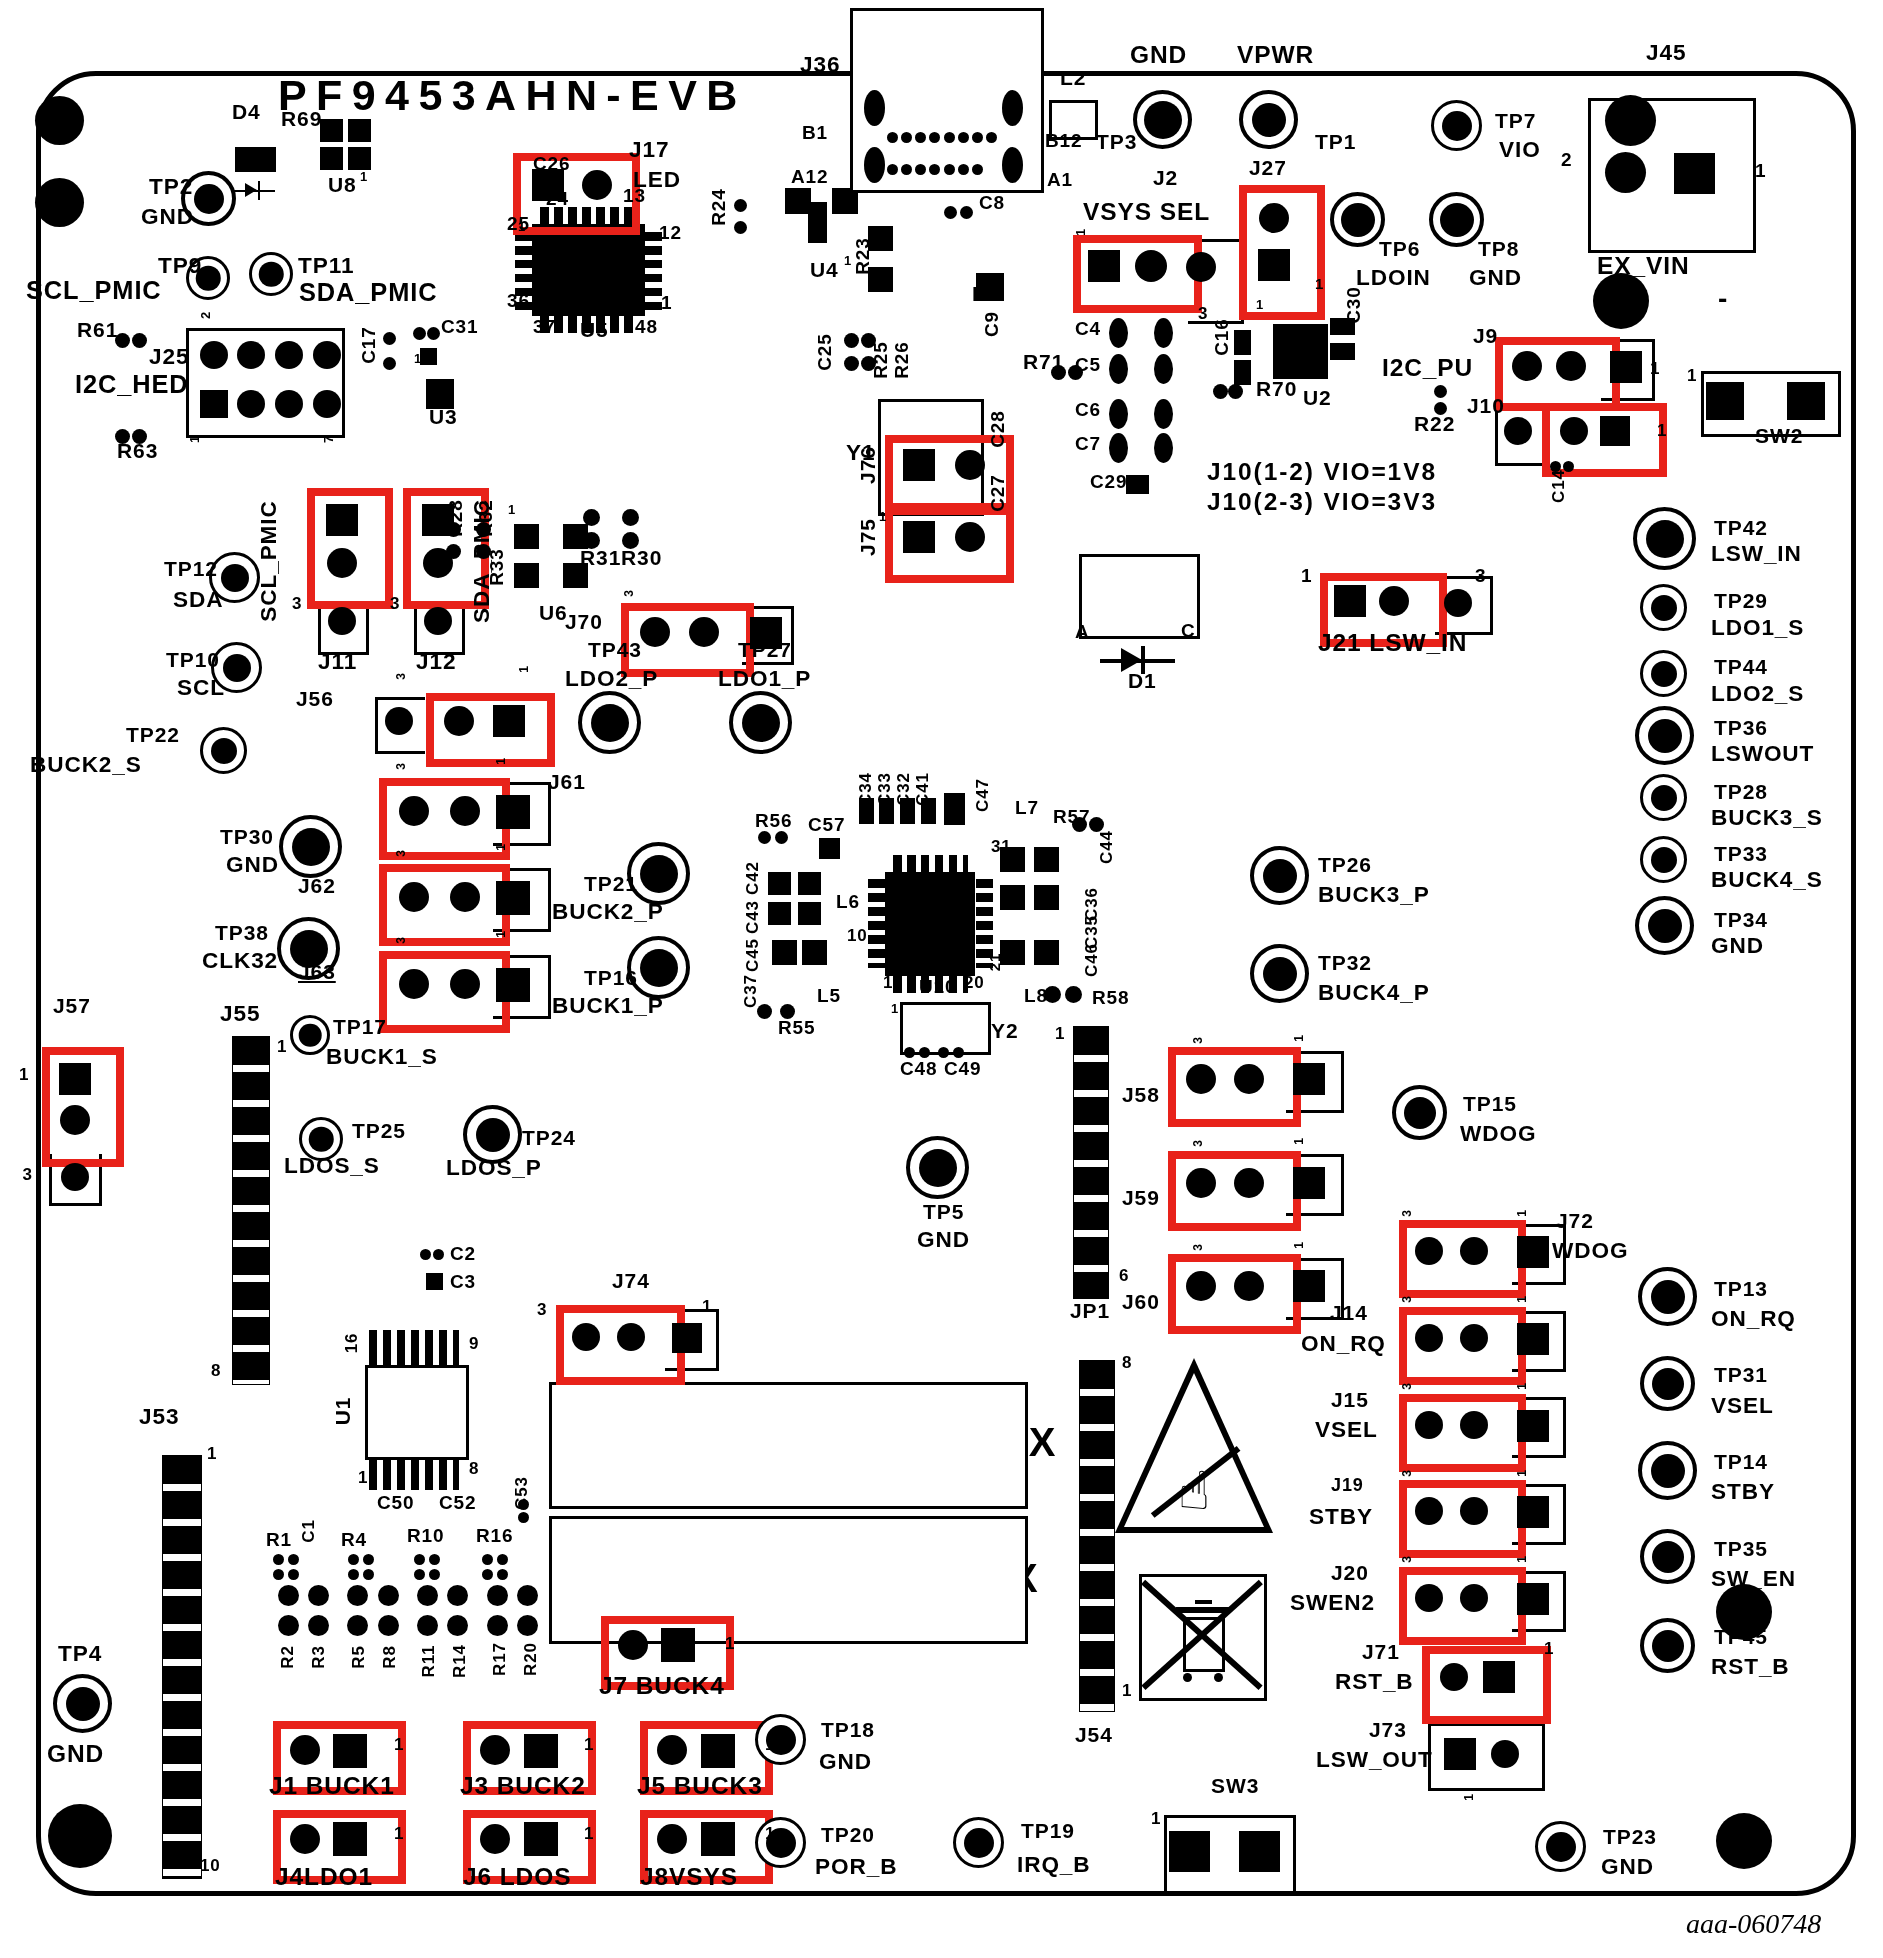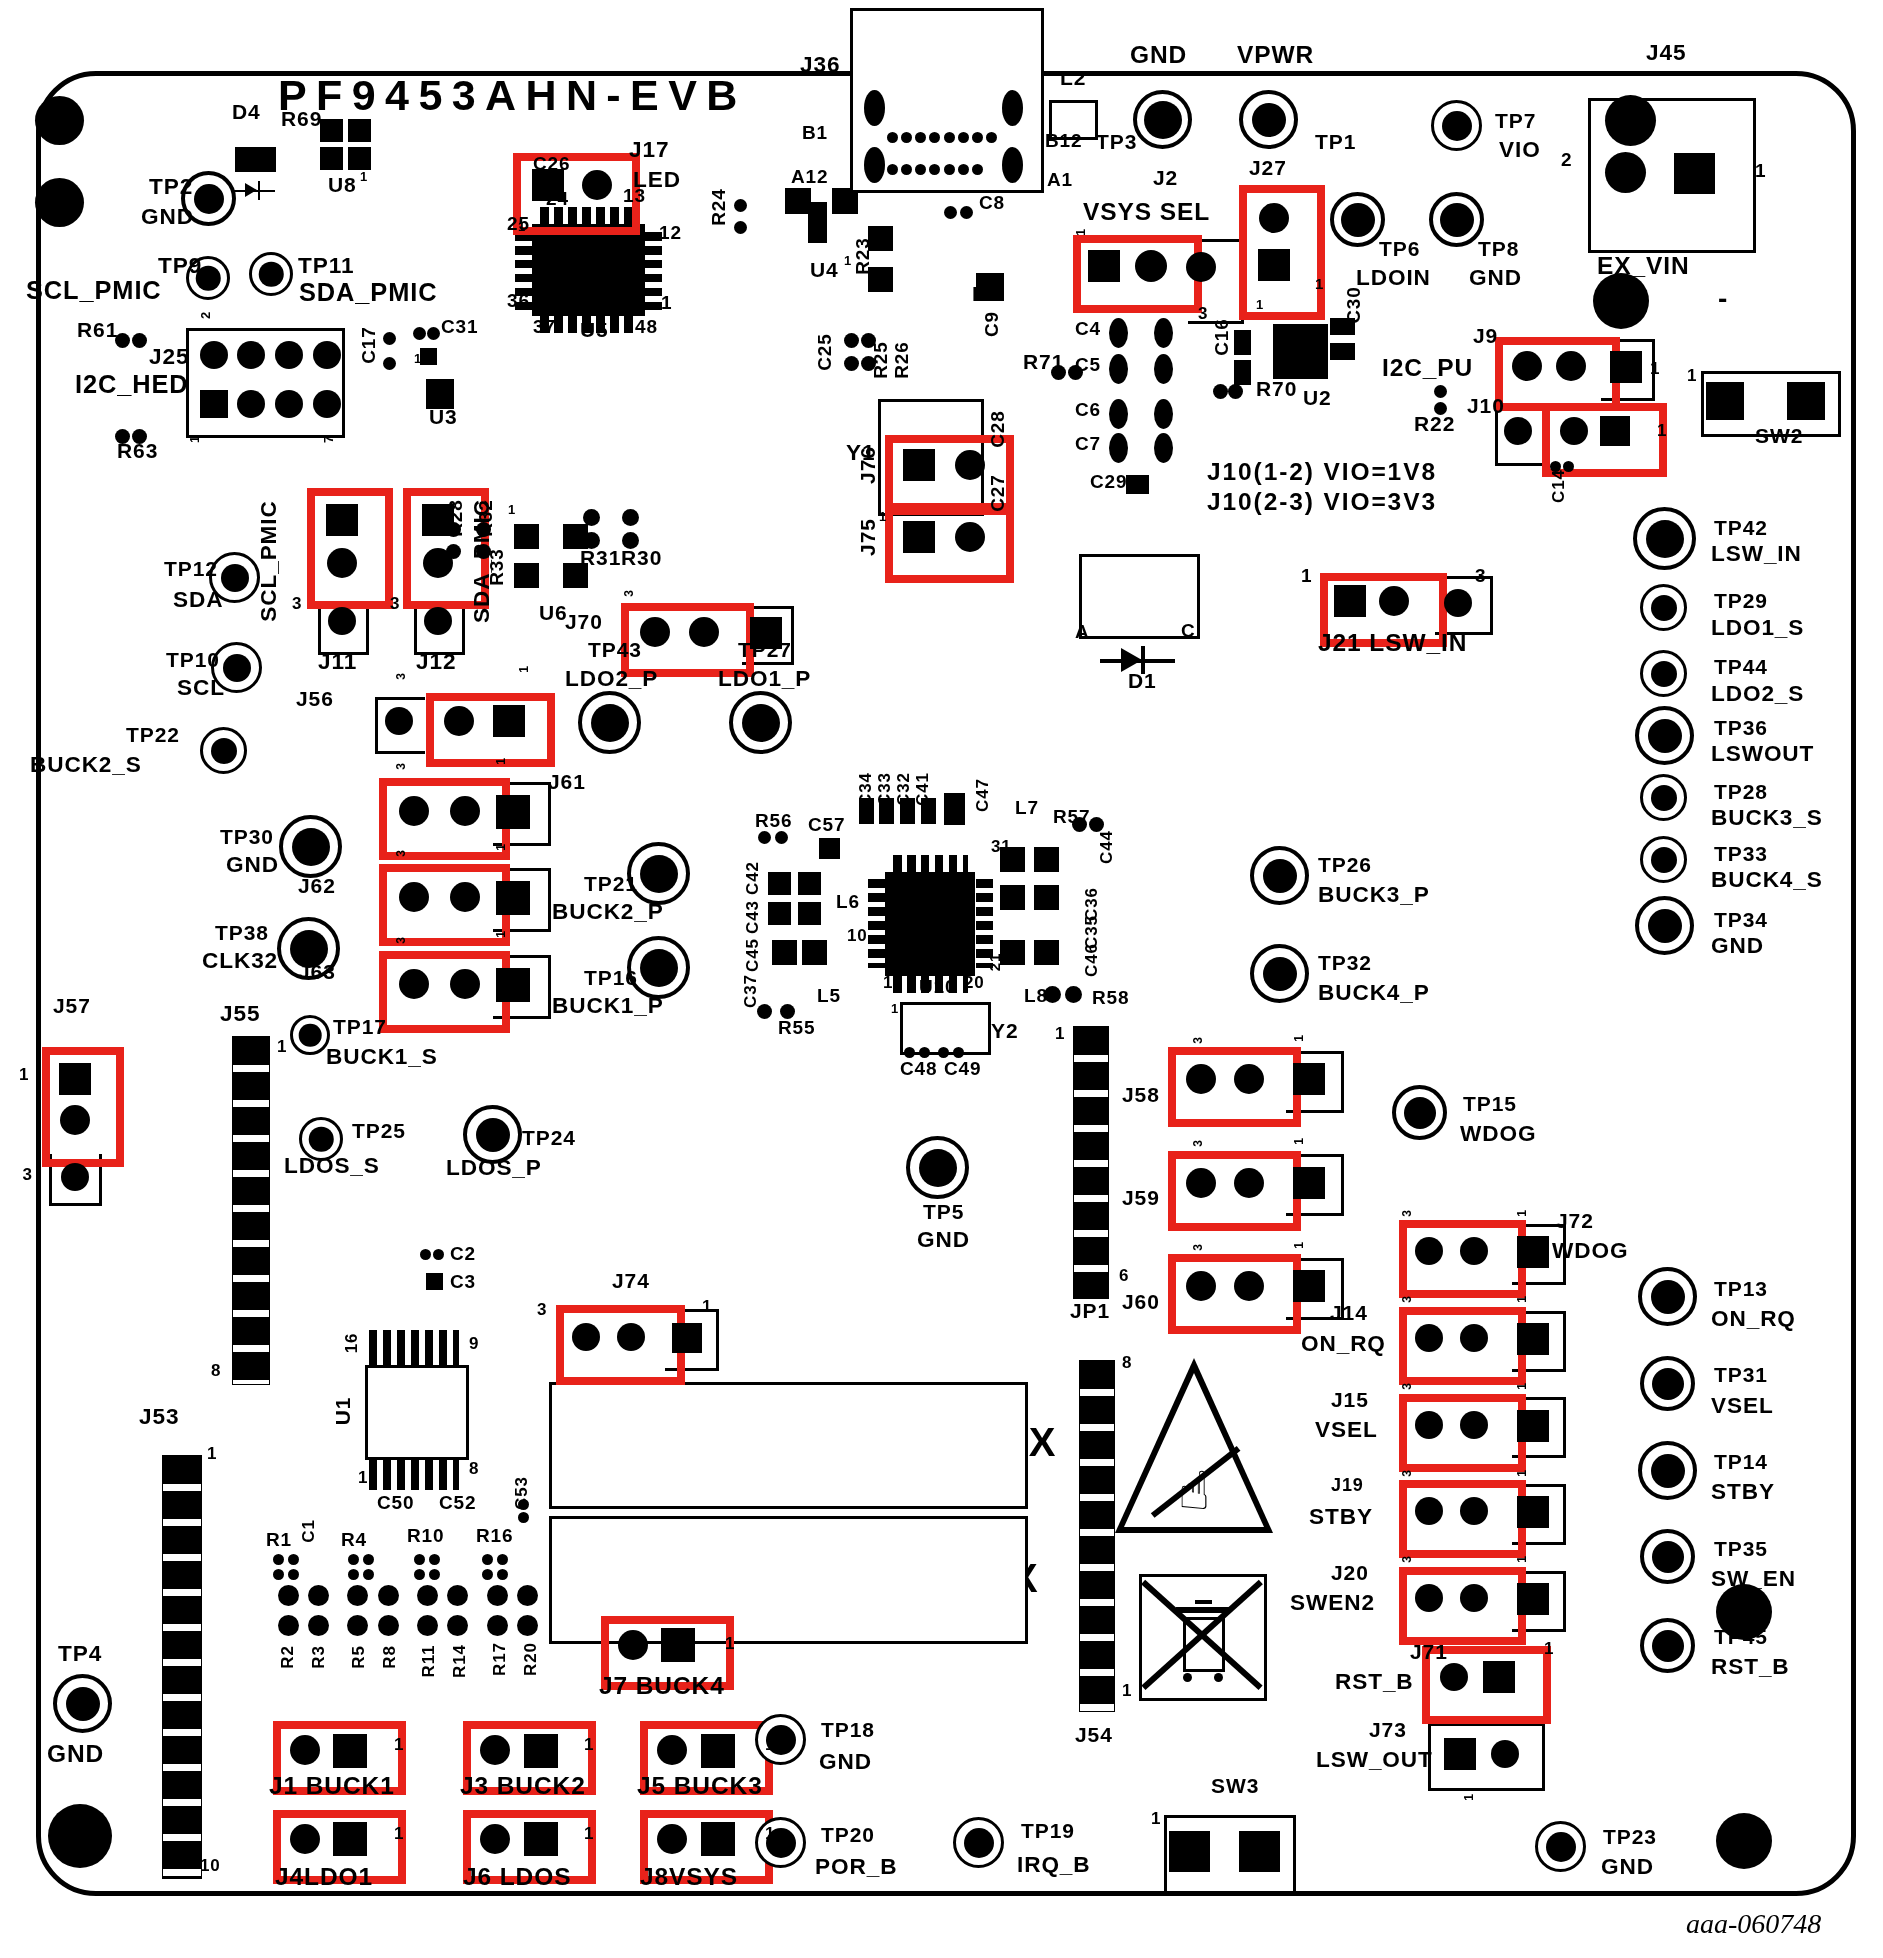--- a/index.html
+++ b/index.html
@@ -692,21 +692,21 @@
     <div class="txt" style="font-size: 12.2px; left: 501px; top: 761px; transform: translate(-50%, -50%) rotate(-90deg);">1</div>
     <div class="txt" style="font-size: 21px; left: 220px; top: 825px;">TP30</div>
     <div class="txt" style="font-size: 22.6px; left: 226px; top: 852px;">GND</div>
     <div class="txt" style="font-size: 21px; left: 298px; top: 874px;">J62</div>
     <div class="txt" style="font-size: 12.2px; left: 401px; top: 853px; transform: translate(-50%, -50%) rotate(-90deg);">3</div>
     <div class="txt" style="font-size: 12.2px; left: 501px; top: 847px; transform: translate(-50%, -50%) rotate(-90deg);">1</div>
     <div class="txt" style="font-size: 21px; left: 584px; top: 872px;">TP21</div>
     <div class="txt" style="font-size: 22.6px; left: 552px; top: 899px;">BUCK2_P</div>
     <div class="txt" style="font-size: 21px; left: 215px; top: 921px;">TP38</div>
     <div class="txt" style="font-size: 22.6px; left: 202px; top: 948px;">CLK32</div>
-    <div class="txt" style="font-size: 21px; left: 298px; top: 960px;">J63</div>
+    <div class="txt" style="font-size: 21px; left: 298px; top: 960px; text-decoration: underline;">J63</div>
     <div class="txt" style="font-size: 12.2px; left: 401px; top: 940px; transform: translate(-50%, -50%) rotate(-90deg);">3</div>
     <div class="txt" style="font-size: 12.2px; left: 501px; top: 934px; transform: translate(-50%, -50%) rotate(-90deg);">1</div>
     <div class="txt" style="font-size: 21px; left: 584px; top: 966px;">TP16</div>
     <div class="txt" style="font-size: 22.6px; left: 552px; top: 993px;">BUCK1_P</div>
     <div class="txt" style="font-size: 21px; left: 333px; top: 1015px;">TP17</div>
     <div class="txt" style="font-size: 22.6px; left: 326px; top: 1044px;">BUCK1_S</div>
     <div class="txt" style="font-size: 21px; left: 53px; top: 994px;">J57</div>
     <div class="txt" style="font-size: 17px; left: 19px; top: 1065px;">1</div>
     <div class="txt" style="font-size: 17px; left: 22.6px; top: 1165px;">3</div>
     <div class="txt" style="font-size: 22.6px; left: 220px; top: 1001px;">J55</div>
@@ -806,21 +806,21 @@
     <div class="txt" style="font-size: 12.2px; left: 1407px; top: 1473px; transform: translate(-50%, -50%) rotate(-90deg);">3</div>
     <div class="txt" style="font-size: 12.2px; left: 1522px; top: 1473px; transform: translate(-50%, -50%) rotate(-90deg);">1</div>
     <div class="txt" style="font-size: 21px; left: 1714px; top: 1450px;">TP14</div>
     <div class="txt" style="font-size: 22.6px; left: 1711px; top: 1479px;">STBY</div>
     <div class="txt" style="font-size: 21px; left: 1331px; top: 1561px;">J20</div>
     <div class="txt" style="font-size: 22.6px; left: 1290px; top: 1590px;">SWEN2</div>
     <div class="txt" style="font-size: 12.2px; left: 1407px; top: 1559px; transform: translate(-50%, -50%) rotate(-90deg);">3</div>
     <div class="txt" style="font-size: 12.2px; left: 1522px; top: 1559px; transform: translate(-50%, -50%) rotate(-90deg);">1</div>
     <div class="txt" style="font-size: 21px; left: 1714px; top: 1537px;">TP35</div>
     <div class="txt" style="font-size: 22.6px; left: 1711px; top: 1566px;">SW_EN</div>
-    <div class="txt" style="font-size: 21px; left: 1362px; top: 1640px; margin-left: 48px;">J71</div>
+    <div class="txt" style="font-size: 21px; left: 1362px; top: 1640px;">J71</div>
     <div class="txt" style="font-size: 22.6px; left: 1335px; top: 1669px;">RST_B</div>
     <div class="txt" style="font-size: 17px; left: 1544px; top: 1639px;">1</div>
     <div class="txt" style="font-size: 21px; left: 1714px; top: 1625px;">TP45</div>
     <div class="txt" style="font-size: 22.6px; left: 1711px; top: 1654px;">RST_B</div>
     <div class="txt" style="font-size: 21px; left: 1369px; top: 1718px;">J73</div>
     <div class="txt" style="font-size: 22.6px; left: 1316px; top: 1747px;">LSW_OUT</div>
     <div class="txt" style="font-size: 12.2px; left: 1469px; top: 1797px; transform: translate(-50%, -50%) rotate(-90deg);">1</div>
     <div class="txt" style="font-size: 21px; left: 1603px; top: 1825px;">TP23</div>
     <div class="txt" style="font-size: 22.6px; left: 1601px; top: 1854px;">GND</div>
     <div class="txt" style="font-size: 21px; left: 1211px; top: 1774px;">SW3</div>

